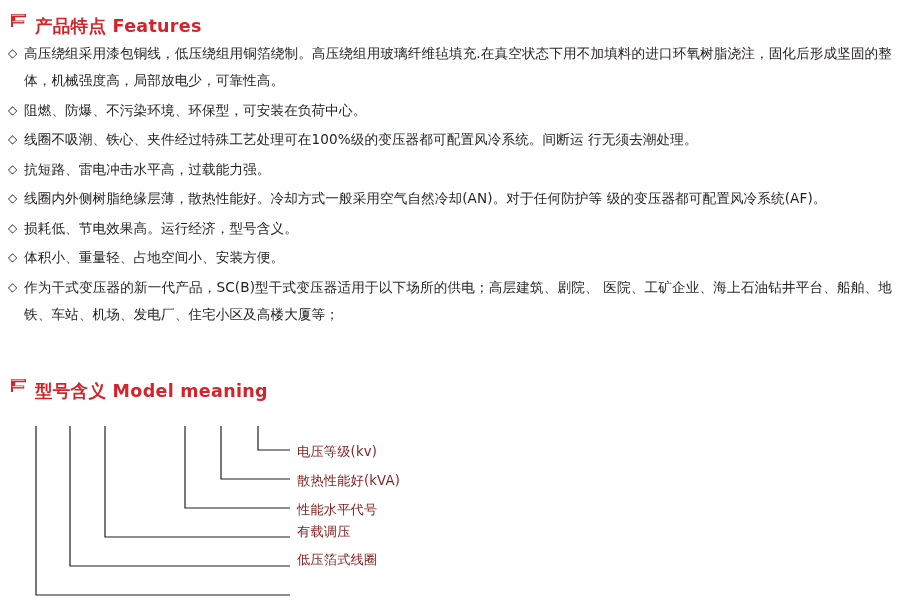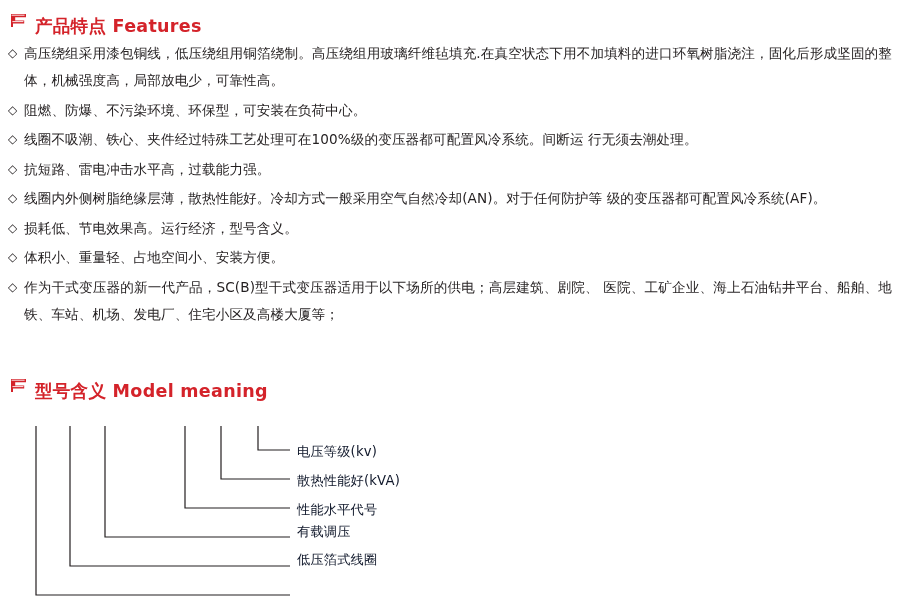--- a/index.html
+++ b/index.html
@@ -85,21 +85,21 @@
   #model-diagram {
     position: absolute;
     left: 0;
     top: 404px;
     width: 900px;
     height: 210px;
   }
   .leader-label {
     position: absolute;
     font-size: 13.2px;
-    color: #0f172a;
+    color: #7f1d1d;
     white-space: nowrap;
     letter-spacing: 0.2px;
   }
   svg.leaders {
     position: absolute;
     left: 0;
     top: 0;
     width: 900px;
     height: 210px;
   }

